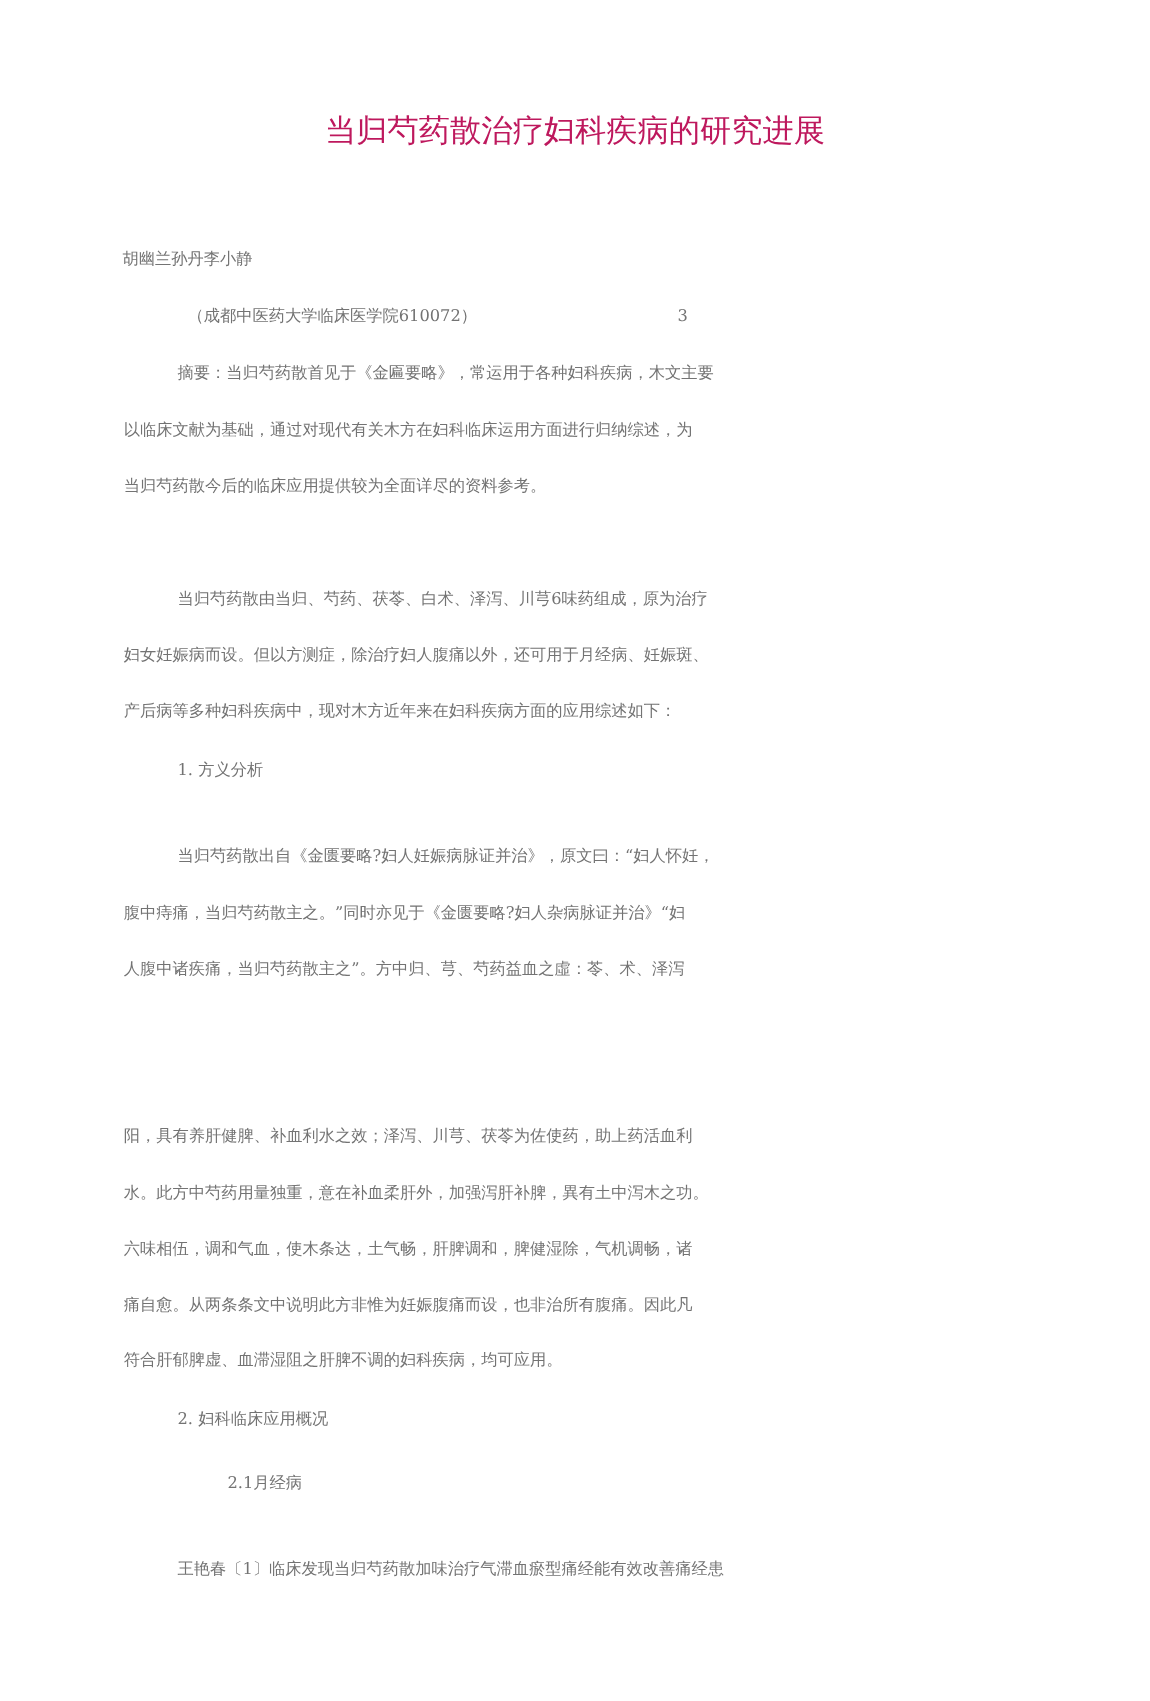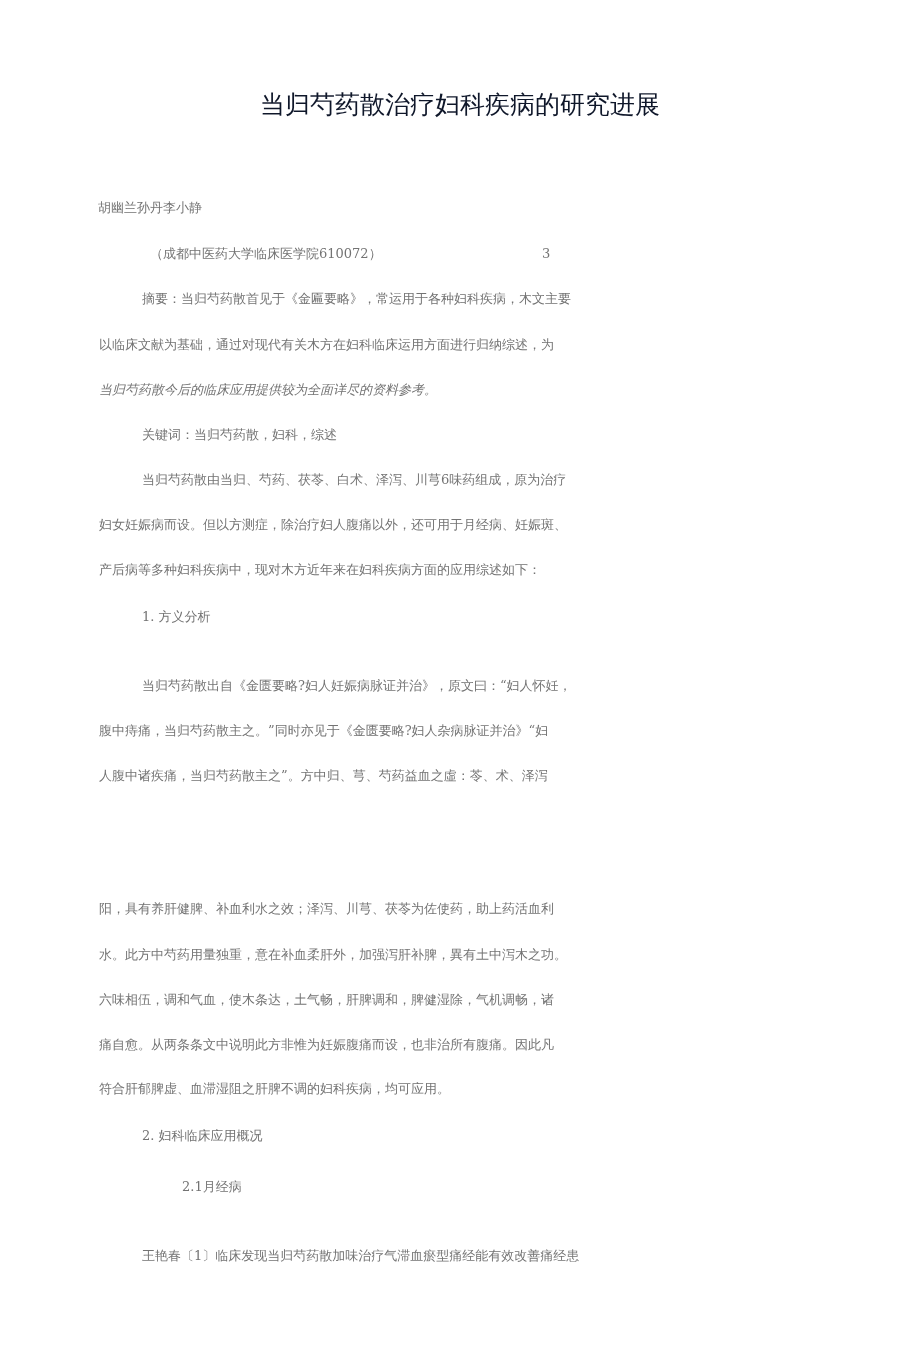--- a/index.html
+++ b/index.html
@@ -1,40 +1,39 @@
 <!DOCTYPE html>
 <html><head>
 <meta charset="utf-8">
 <style>
   html, body { margin: 0; padding: 0; background: #ffffff; }
   body { width: 920px; height: 1361px; position: relative; overflow: hidden;
          font-family: "DejaVu Serif", "Liberation Serif", serif; color: #1a1a1a; }
   .page { position: absolute; left: 0; top: 0; width: 920px; height: 1361px; background: #fff; }
   .title { position: absolute; left: 0; top: 88px; width: 920px; text-align: center;
-           font-size: 25px; letter-spacing: 0px; color: #0f172a; white-space: nowrap; }
+           font-size: 25px; letter-spacing: 0px; color: #be185d; white-space: nowrap; }
   .line { position: absolute; font-size: 13px; white-space: nowrap; color: #737373;
           line-height: 24px; }
 </style>
 </head>
 <body>
 
 <div class="page">
 
   <div class="title">当归芍药散治疗妇科疾病的研究进展</div>
 
   <div class="line" style="left:98px; top:196px;">胡幽兰孙丹李小静</div>
 
   <div class="line" style="left:150px; top:242px;">（成都中医药大学临床医学院610072）</div>
   <div class="line" style="left:542px; top:242px;">3</div>
 
   <div class="line" style="left:142px; top:287px; width:652px;">摘要：当归芍药散首见于《金匾要略》，常运用于各种妇科疾病，木文主要</div>
   <div class="line" style="left:99px; top:333px; width:692px;">以临床文献为基础，通过对现代有关木方在妇科临床运用方面进行归纳综述，为</div>
-  <div class="line" style="left:99px; top:378px;font-style:italic;">当归芍药散今后的临床应用提供较为全面详尽的资料参考。</div>
+  <div class="line" style="left:99px; top:378px;">当归芍药散今后的临床应用提供较为全面详尽的资料参考。</div>
 
-  <div class="line" style="left:142px; top:423px;">关键词：当归芍药散，妇科，综述</div>
 
   <div class="line" style="left:142px; top:468px;">当归芍药散由当归、芍药、茯苓、白术、泽泻、川芎6味药组成，原为治疗</div>
   <div class="line" style="left:99px; top:513px;">妇女妊娠病而设。但以方测症，除治疗妇人腹痛以外，还可用于月经病、妊娠斑、</div>
   <div class="line" style="left:99px; top:558px;">产后病等多种妇科疾病中，现对木方近年来在妇科疾病方面的应用综述如下：</div>
 
   <div class="line" style="left:142px; top:605px;">1. 方义分析</div>
 
   <div class="line" style="left:142px; top:674px;">当归芍药散出自《金匮要略?妇人妊娠病脉证并治》，原文曰：“妇人怀妊，</div>
   <div class="line" style="left:99px; top:719px;text-align:right;">腹中痔痛，当归芍药散主之。”同时亦见于《金匮要略?妇人杂病脉证并治》“妇</div>
   <div class="line" style="left:99px; top:764px;">人腹中诸疾痛，当归芍药散主之”。方中归、芎、芍药益血之虛：苓、术、泽泻</div>

